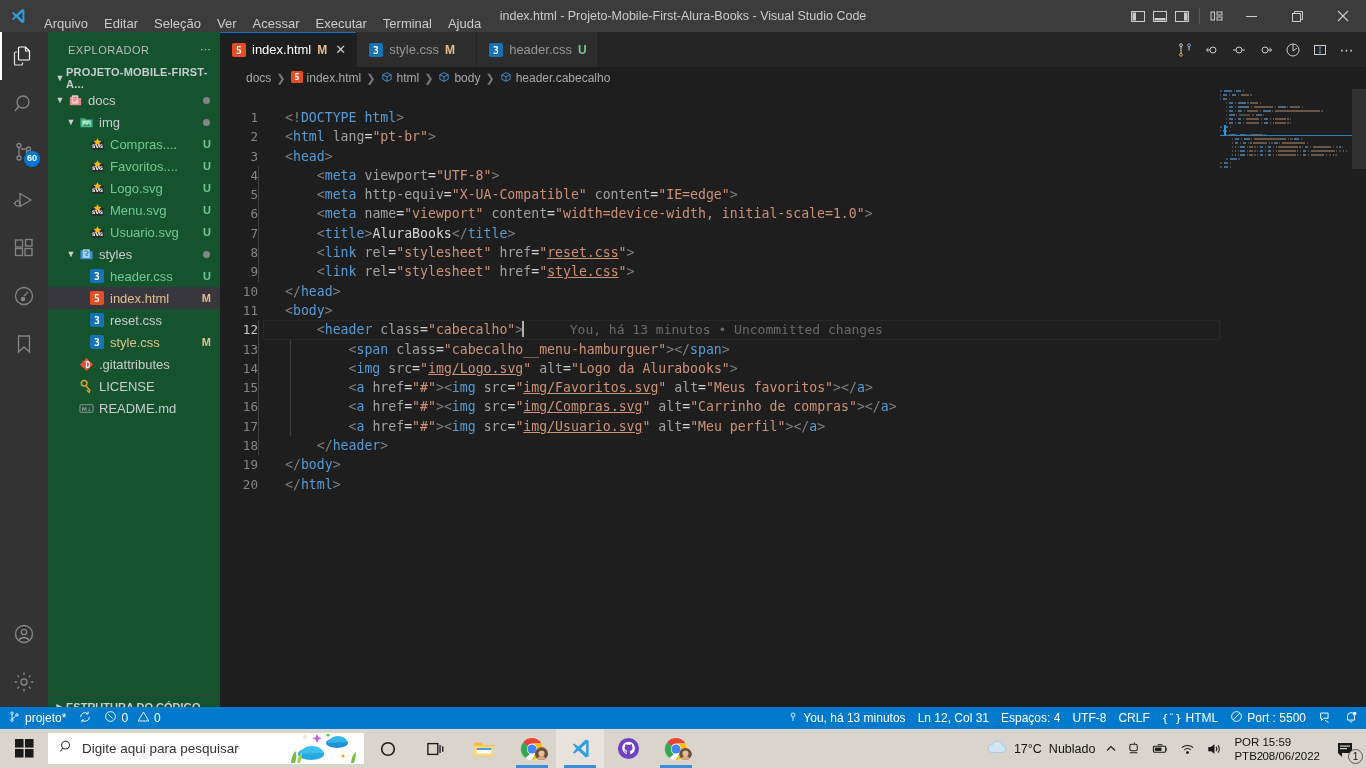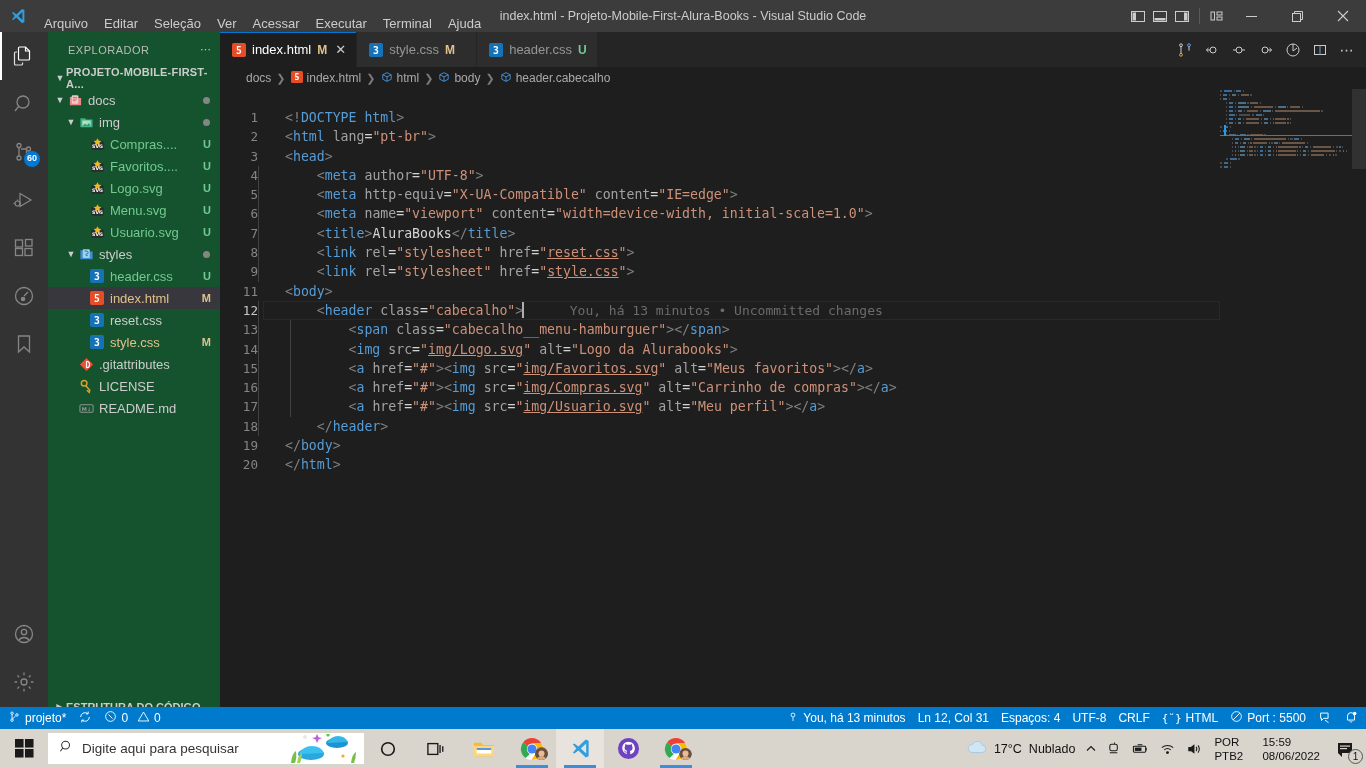--- a/index.html
+++ b/index.html
@@ -215,21 +215,21 @@
     position: relative;
   }
   .tb-app.active { background: #e8e4dd; }
   .tb-app .underline {
     position: absolute; bottom: 0; left: 8px; right: 8px; height: 3px; background: #3a8ede;
   }
   .tray { position: absolute; right: 0; display: flex; align-items: center; height: 39px; gap: 0; }
   .tray-item { display: flex; align-items: center; padding: 0 5px; height: 39px; font-size: 12.5px; color: #111; }
   .clock { display: flex; flex-direction: column; align-items: flex-start; font-size: 11.5px;
     color: #111; line-height: 14px; padding: 0 6px; }
-  .clock-row { display: flex; gap: 20px; }
+  .clock-row { display: flex; gap: 0; }
   .clock-lang { width: 28px; }
   .notif { width: 40px; height: 39px; display: flex; align-items: center; justify-content: center; position: relative; }
 </style>
 </head>
 <body>
 
 <div class="app">
 
   <div class="titlebar">
     <div class="vscode-logo">
@@ -691,26 +691,27 @@
         </span>
         <span>header.cabecalho</span>
       </span>
     </div>
 
     <div class="code-wrap">
       <div class="code" id="code">
           <div class="cline"><span class="ln">1</span><span class="ctext"><span></span><span class="t-brk">&lt;!</span><span class="t-doctype">DOCTYPE</span><span class="t-txt"> </span><span class="t-tag">html</span><span class="t-brk">&gt;</span></span></div>
           <div class="cline"><span class="ln">2</span><span class="ctext"><span></span><span class="t-brk">&lt;</span><span class="t-tag">html</span><span class="t-txt"> </span><span class="t-attr">lang</span><span class="t-eq">=</span><span class="t-str">"pt-br"</span><span class="t-brk">&gt;</span></span></div>
           <div class="cline"><span class="ln">3</span><span class="ctext"><span></span><span class="t-brk">&lt;</span><span class="t-tag">head</span><span class="t-brk">&gt;</span></span></div>
-          <div class="cline"><span class="ln">4</span><span class="ctext"><span class="guide" style="left: 0px;"></span><span>    </span><span class="t-brk">&lt;</span><span class="t-tag">meta</span><span class="t-txt"> </span><span class="t-attr">author</span><span class="t-eq">=</span><span class="t-str">"UTF-8"</span><span class="t-brk">&gt;</span></span></div>
+          <div class="cline"><span class="ln">4</span><span class="ctext"><span class="guide" style="left: 0px;"></span><span>    </span><span class="t-brk">&lt;</span><span class="t-tag">meta</span><span class="t-txt"> </span><span class="t-attr">viewport</span><span class="t-eq">=</span><span class="t-str">"UTF-8"</span><span class="t-brk">&gt;</span></span></div>
           <div class="cline"><span class="ln">5</span><span class="ctext"><span class="guide" style="left: 0px;"></span><span>    </span><span class="t-brk">&lt;</span><span class="t-tag">meta</span><span class="t-txt"> </span><span class="t-attr">http-equiv</span><span class="t-eq">=</span><span class="t-str">"X-UA-Compatible"</span><span class="t-txt"> </span><span class="t-attr">content</span><span class="t-eq">=</span><span class="t-str">"IE=edge"</span><span class="t-brk">&gt;</span></span></div>
           <div class="cline"><span class="ln">6</span><span class="ctext"><span class="guide" style="left: 0px;"></span><span>    </span><span class="t-brk">&lt;</span><span class="t-tag">meta</span><span class="t-txt"> </span><span class="t-attr">name</span><span class="t-eq">=</span><span class="t-str">"viewport"</span><span class="t-txt"> </span><span class="t-attr">content</span><span class="t-eq">=</span><span class="t-str">"width=device-width, initial-scale=1.0"</span><span class="t-brk">&gt;</span></span></div>
           <div class="cline"><span class="ln">7</span><span class="ctext"><span class="guide" style="left: 0px;"></span><span>    </span><span class="t-brk">&lt;</span><span class="t-tag">title</span><span class="t-brk">&gt;</span><span class="t-txt">AluraBooks</span><span class="t-brk">&lt;/</span><span class="t-tag">title</span><span class="t-brk">&gt;</span></span></div>
           <div class="cline"><span class="ln">8</span><span class="ctext"><span class="guide" style="left: 0px;"></span><span>    </span><span class="t-brk">&lt;</span><span class="t-tag">link</span><span class="t-txt"> </span><span class="t-attr">rel</span><span class="t-eq">=</span><span class="t-str">"stylesheet"</span><span class="t-txt"> </span><span class="t-attr">href</span><span class="t-eq">=</span><span class="t-str">"</span><span class="t-link">reset.css</span><span class="t-str">"</span><span class="t-brk">&gt;</span></span></div>
           <div class="cline"><span class="ln">9</span><span class="ctext"><span class="guide" style="left: 0px;"></span><span>    </span><span class="t-brk">&lt;</span><span class="t-tag">link</span><span class="t-txt"> </span><span class="t-attr">rel</span><span class="t-eq">=</span><span class="t-str">"stylesheet"</span><span class="t-txt"> </span><span class="t-attr">href</span><span class="t-eq">=</span><span class="t-str">"</span><span class="t-link">style.css</span><span class="t-str">"</span><span class="t-brk">&gt;</span></span></div>
+          <div class="cline"><span class="ln">10</span><span class="ctext"><span></span><span class="t-brk">&lt;/</span><span class="t-tag">head</span><span class="t-brk">&gt;</span></span></div>
           <div class="cline"><span class="ln">11</span><span class="ctext"><span></span><span class="t-brk">&lt;</span><span class="t-tag">body</span><span class="t-brk">&gt;</span></span></div>
           <div class="cline current"><span class="ln">12</span><span class="ctext"><span class="guide" style="left: 0px;"></span><span>    </span><span class="t-brk">&lt;</span><span class="t-tag">header</span><span class="t-txt"> </span><span class="t-attr">class</span><span class="t-eq">=</span><span class="t-str">"cabecalho"</span><span class="t-brk">&gt;</span><span class="cursor"></span><span class="inline-blame">      You, há 13 minutos • Uncommitted changes</span></span></div>
           <div class="cline"><span class="ln">13</span><span class="ctext"><span class="guide" style="left: 0px;"></span><span class="guide" style="left: 31.8px;"></span><span>        </span><span class="t-brk">&lt;</span><span class="t-tag">span</span><span class="t-txt"> </span><span class="t-attr">class</span><span class="t-eq">=</span><span class="t-str">"cabecalho__menu-hamburguer"</span><span class="t-brk">&gt;</span><span class="t-brk">&lt;/</span><span class="t-tag">span</span><span class="t-brk">&gt;</span></span></div>
           <div class="cline"><span class="ln">14</span><span class="ctext"><span class="guide" style="left: 0px;"></span><span class="guide" style="left: 31.8px;"></span><span>        </span><span class="t-brk">&lt;</span><span class="t-tag">img</span><span class="t-txt"> </span><span class="t-attr">src</span><span class="t-eq">=</span><span class="t-str">"</span><span class="t-link">img/Logo.svg</span><span class="t-str">"</span><span class="t-txt"> </span><span class="t-attr">alt</span><span class="t-eq">=</span><span class="t-str">"Logo da Alurabooks"</span><span class="t-brk">&gt;</span></span></div>
           <div class="cline"><span class="ln">15</span><span class="ctext"><span class="guide" style="left: 0px;"></span><span class="guide" style="left: 31.8px;"></span><span>        </span><span class="t-brk">&lt;</span><span class="t-tag">a</span><span class="t-txt"> </span><span class="t-attr">href</span><span class="t-eq">=</span><span class="t-str">"#"</span><span class="t-brk">&gt;</span><span class="t-brk">&lt;</span><span class="t-tag">img</span><span class="t-txt"> </span><span class="t-attr">src</span><span class="t-eq">=</span><span class="t-str">"</span><span class="t-link">img/Favoritos.svg</span><span class="t-str">"</span><span class="t-txt"> </span><span class="t-attr">alt</span><span class="t-eq">=</span><span class="t-str">"Meus favoritos"</span><span class="t-brk">&gt;</span><span class="t-brk">&lt;/</span><span class="t-tag">a</span><span class="t-brk">&gt;</span></span></div>
           <div class="cline"><span class="ln">16</span><span class="ctext"><span class="guide" style="left: 0px;"></span><span class="guide" style="left: 31.8px;"></span><span>        </span><span class="t-brk">&lt;</span><span class="t-tag">a</span><span class="t-txt"> </span><span class="t-attr">href</span><span class="t-eq">=</span><span class="t-str">"#"</span><span class="t-brk">&gt;</span><span class="t-brk">&lt;</span><span class="t-tag">img</span><span class="t-txt"> </span><span class="t-attr">src</span><span class="t-eq">=</span><span class="t-str">"</span><span class="t-link">img/Compras.svg</span><span class="t-str">"</span><span class="t-txt"> </span><span class="t-attr">alt</span><span class="t-eq">=</span><span class="t-str">"Carrinho de compras"</span><span class="t-brk">&gt;</span><span class="t-brk">&lt;/</span><span class="t-tag">a</span><span class="t-brk">&gt;</span></span></div>
           <div class="cline"><span class="ln">17</span><span class="ctext"><span class="guide" style="left: 0px;"></span><span class="guide" style="left: 31.8px;"></span><span>        </span><span class="t-brk">&lt;</span><span class="t-tag">a</span><span class="t-txt"> </span><span class="t-attr">href</span><span class="t-eq">=</span><span class="t-str">"#"</span><span class="t-brk">&gt;</span><span class="t-brk">&lt;</span><span class="t-tag">img</span><span class="t-txt"> </span><span class="t-attr">src</span><span class="t-eq">=</span><span class="t-str">"</span><span class="t-link">img/Usuario.svg</span><span class="t-str">"</span><span class="t-txt"> </span><span class="t-attr">alt</span><span class="t-eq">=</span><span class="t-str">"Meu perfil"</span><span class="t-brk">&gt;</span><span class="t-brk">&lt;/</span><span class="t-tag">a</span><span class="t-brk">&gt;</span></span></div>
           <div class="cline"><span class="ln">18</span><span class="ctext"><span class="guide" style="left: 0px;"></span><span>    </span><span class="t-brk">&lt;/</span><span class="t-tag">header</span><span class="t-brk">&gt;</span></span></div>
           <div class="cline"><span class="ln">19</span><span class="ctext"><span></span><span class="t-brk">&lt;/</span><span class="t-tag">body</span><span class="t-brk">&gt;</span></span></div>
           <div class="cline"><span class="ln">20</span><span class="ctext"><span></span><span class="t-brk">&lt;/</span><span class="t-tag">html</span><span class="t-brk">&gt;</span></span></div>

